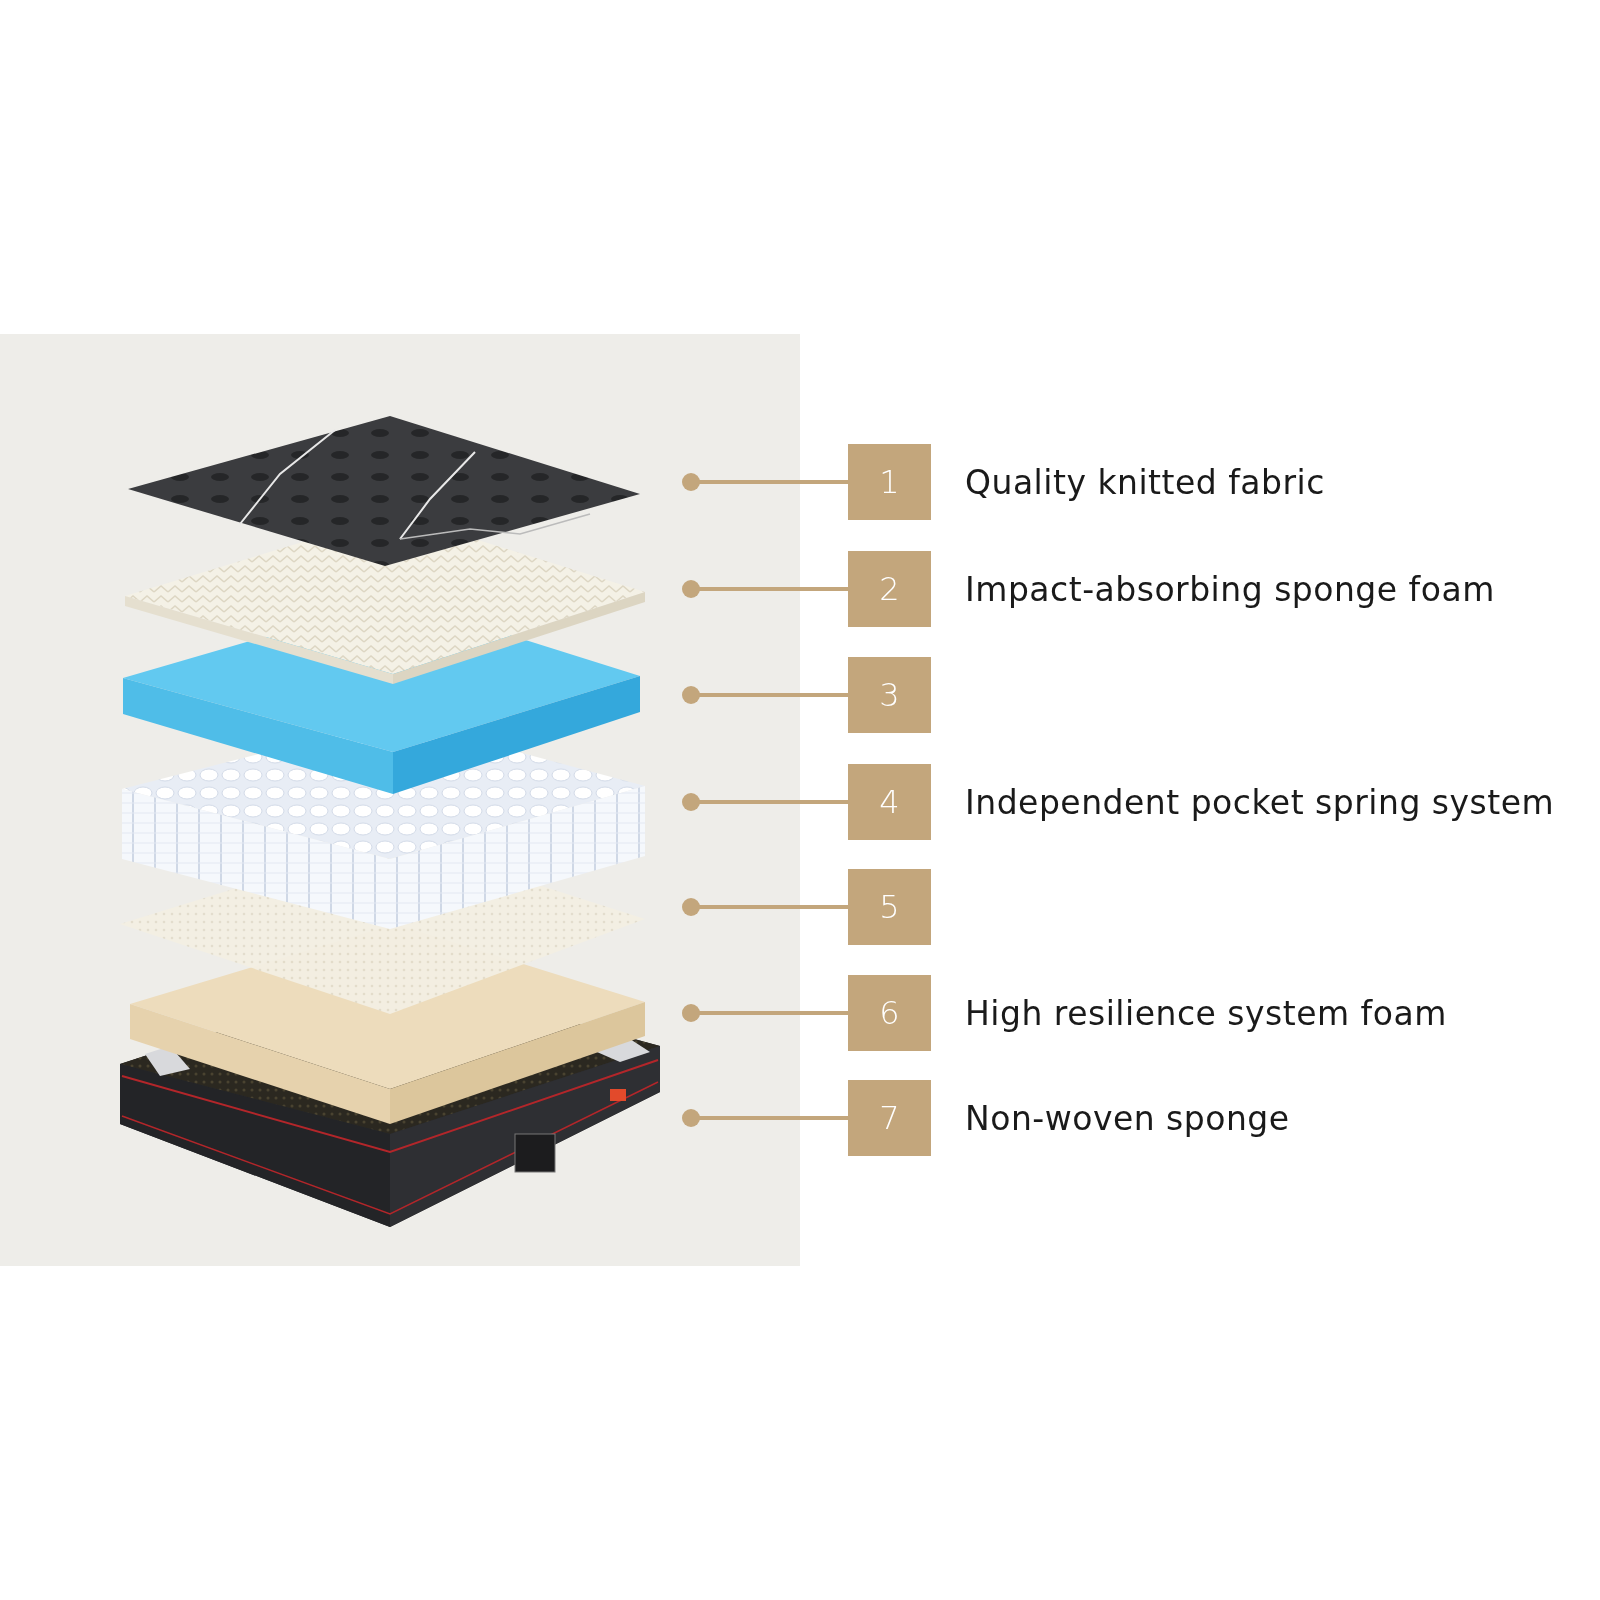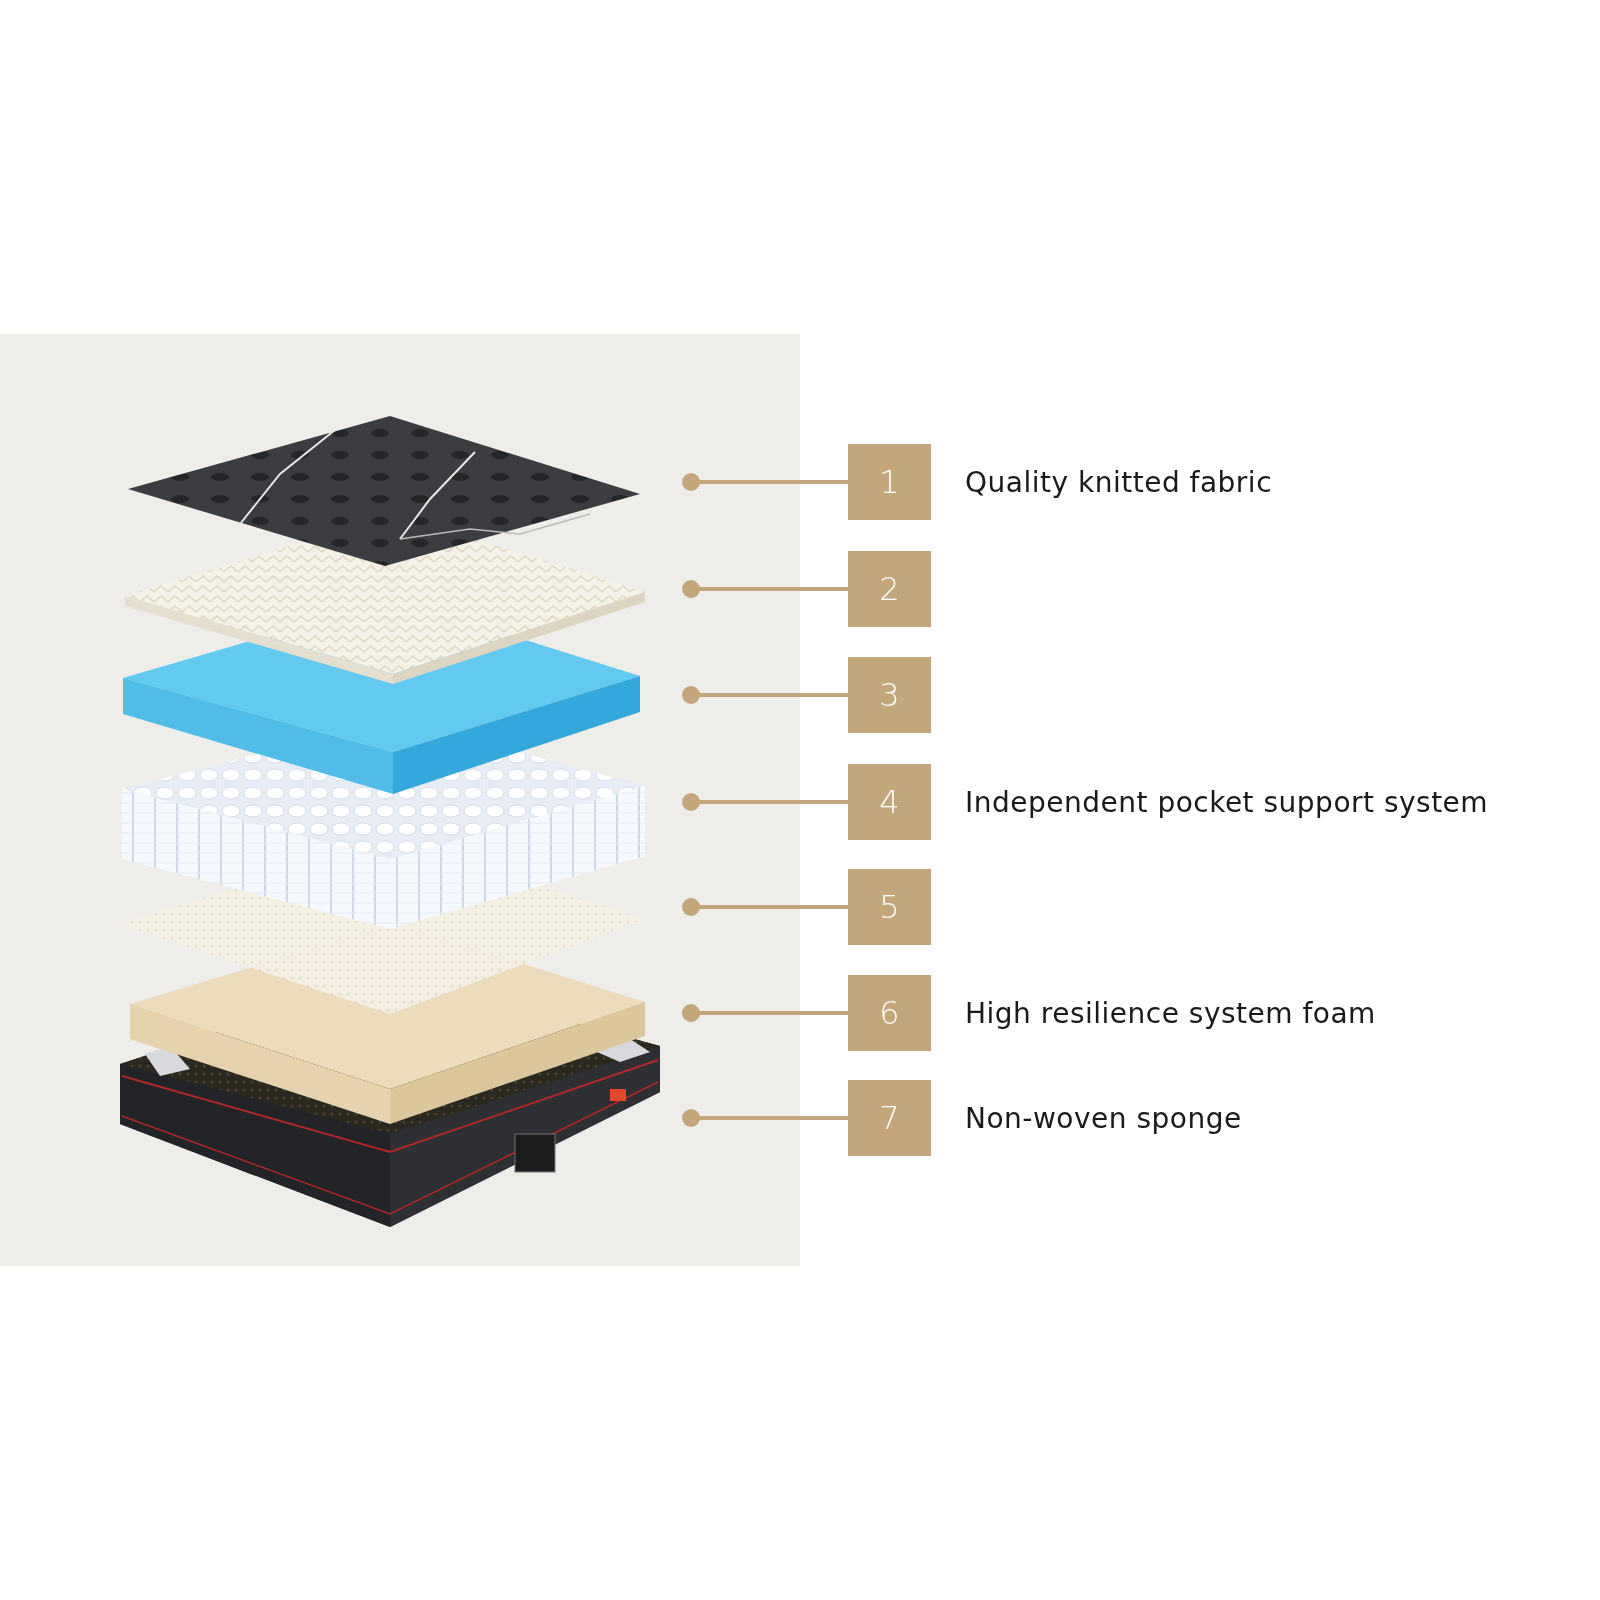--- a/index.html
+++ b/index.html
@@ -7,21 +7,21 @@
          font-family:"DejaVu Sans", "Liberation Sans", sans-serif; }
   .panel { position:absolute; left:0; top:334px; width:800px; height:932px; background:#eeede9; }
   svg.layers { position:absolute; left:0; top:334px; }
 
   .row { position:absolute; left:0; width:1600px; height:76px; }
   .dot { position:absolute; left:682px; top:29px; width:18px; height:18px; border-radius:50%; background:#c3a67c; }
   .line { position:absolute; left:692px; top:36px; width:160px; height:4px; background:#c3a67c; }
   .num { position:absolute; left:848px; top:0; width:83px; height:76px; background:#c3a67c; color:#ffffff;
          font-size:32px; display:flex; align-items:center; justify-content:center; font-weight:300; }
   .label { position:absolute; left:965px; top:0; height:76px; display:flex; align-items:center;
-           font-size:28px; color:#1a1a1a; white-space:nowrap; letter-spacing:0.5px; }
+           font-size:33px; color:#1a1a1a; white-space:nowrap; letter-spacing:0.5px; }
 </style>
 </head>
 <body>
 
 <div class="panel"></div>
 
 <svg class="layers" width="800" height="932" viewBox="0 0 800 932">
   <defs>
     <pattern id="knit" width="40" height="22" patternUnits="userSpaceOnUse">
       <rect width="40" height="22" fill="#3b3c3f"></rect>
@@ -102,31 +102,32 @@
 <div class="row" style="top:444px;">
   <span class="dot"></span>
   <span class="line"></span>
   <span class="num">1</span>
   <span class="label">Quality knitted fabric</span>
 </div>
 <div class="row" style="top:551px;">
   <span class="dot"></span>
   <span class="line"></span>
   <span class="num">2</span>
+  <span class="label">Impact-absorbing sponge foam</span>
 </div>
 <div class="row" style="top:657px;">
   <span class="dot"></span>
   <span class="line"></span>
   <span class="num">3</span>
 </div>
 <div class="row" style="top:764px;">
   <span class="dot"></span>
   <span class="line"></span>
   <span class="num">4</span>
-  <span class="label">Independent pocket support system</span>
+  <span class="label">Independent pocket spring system</span>
 </div>
 <div class="row" style="top:869px;">
   <span class="dot"></span>
   <span class="line"></span>
   <span class="num">5</span>
 </div>
 <div class="row" style="top:975px;">
   <span class="dot"></span>
   <span class="line"></span>
   <span class="num">6</span>

